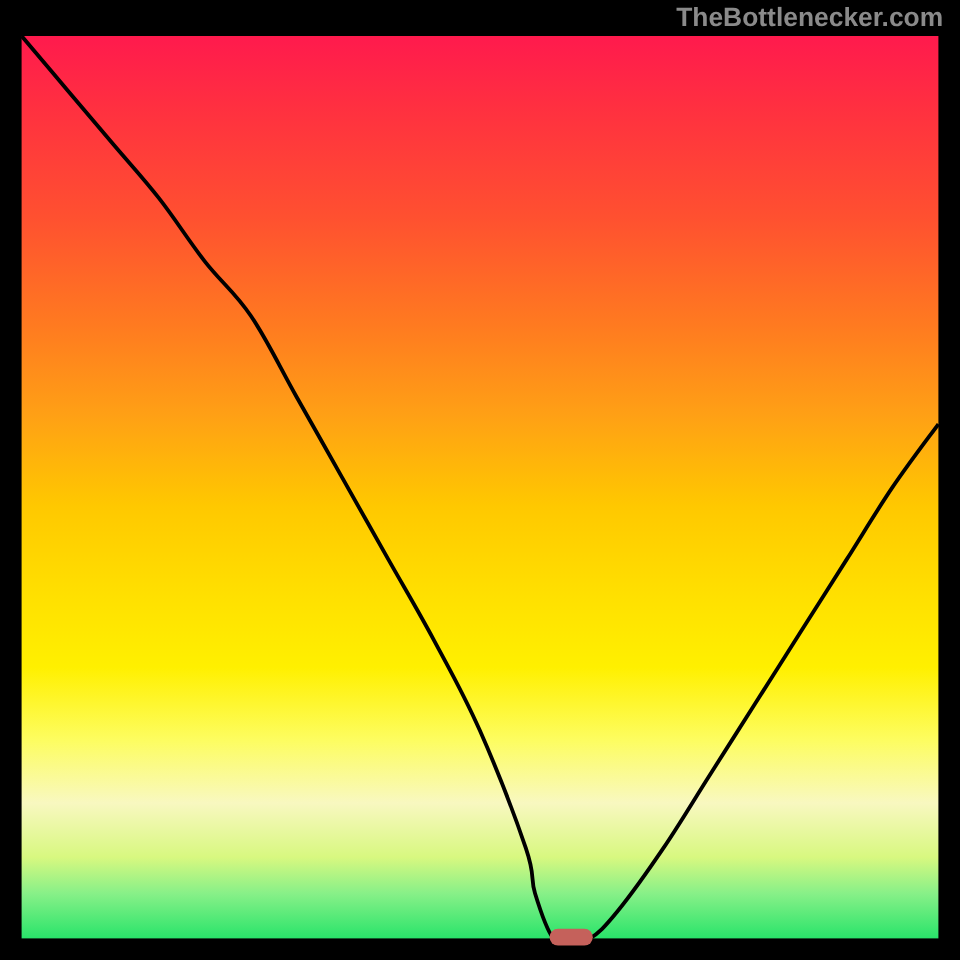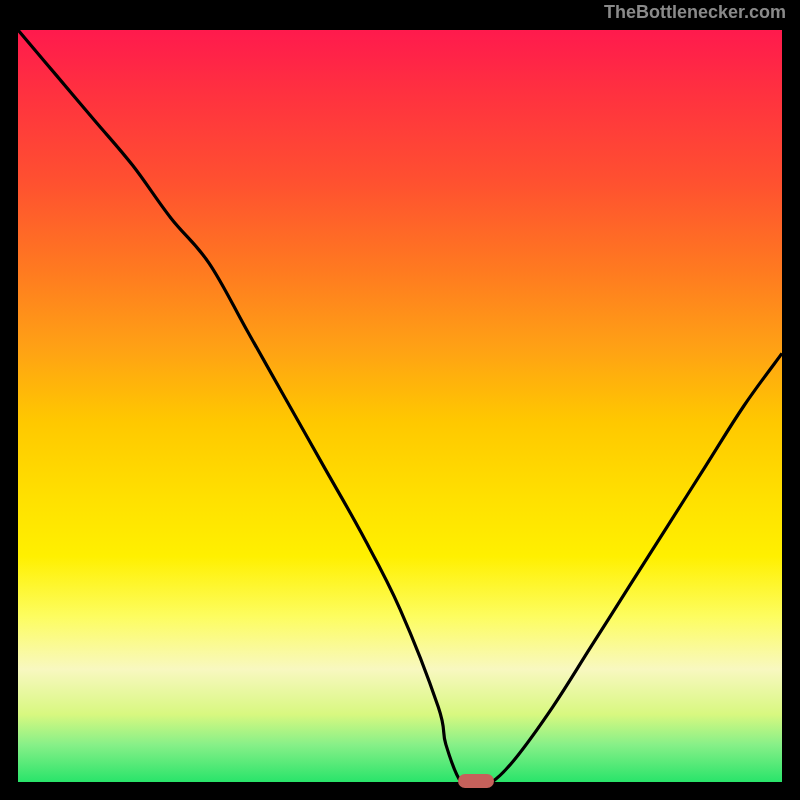--- a/index.html
+++ b/index.html
@@ -64,14 +64,14 @@
 </head>
 <body>
 
 <div class="frame">
   <div class="plot-area">
     <svg class="curve" viewBox="0 0 764 752" preserveAspectRatio="none">
       <path id="curve-path" d="M 0 0 C 6.876 8.1216, 24.448 28.876800000000003, 38.2 45.120000000000005 C 51.952000000000005 61.363200000000006, 62.64800000000001 73.99680000000001, 76.4 90.24000000000001 C 90.152 106.48320000000001, 100.848 117.76320000000001, 114.6 135.36 C 128.352 152.95680000000002, 139.048 170.4032, 152.8 188 C 166.55200000000002 205.5968, 177.248 212.816, 191 233.12 C 204.752 253.424, 215.44799999999998 276.4352, 229.2 300.8 C 242.952 325.1648, 253.64799999999997 344.1152, 267.4 368.48 C 281.152 392.8448, 291.848 411.7952, 305.6 436.16 C 319.35200000000003 460.5248, 330.048 478.1216, 343.8 503.84 C 357.552 529.5584, 368.248 547.9072, 382 579.04 C 395.752 610.1727999999999, 411.94880000000006 652.4351999999999, 420.20000000000005 676.8 C 428.45120000000003 701.1648, 423.71440000000007 700.8639999999999, 427.84000000000003 714.4 C 431.9656 727.936, 437.6192 745.232, 443.11999999999995 752 C 448.6207999999999 758.768, 452.89919999999995 752, 458.4 752 C 463.9008 752, 466.804 756.0608, 473.68 752 C 480.55600000000004 747.9392, 485.5984 742.9760000000001, 496.6 729.44 C 507.6016 715.904, 521.048 697.1039999999999, 534.8 676.8 C 548.5519999999999 656.496, 559.2479999999999 638.2976, 573 616.64 C 586.7520000000001 594.9824, 597.4480000000001 578.1376, 611.2 556.48 C 624.952 534.8224, 635.648 517.9775999999999, 649.4 496.32 C 663.1519999999999 474.6624, 673.8480000000001 457.8176, 687.6 436.16 C 701.352 414.5024, 712.048 396.304, 725.8 376 C 739.5519999999999 355.696, 757.124 332.8352, 764 323.36" fill="none" stroke="#000000" stroke-width="3.2"></path>
     </svg>
     <div class="marker" id="marker" style="left: 440.4px; top: 744px; background: rgb(197, 97, 91);"></div>
   </div>
-  <div class="watermark" id="watermark" style="right: 14px; top: 2px; font-size: 18px; text-align: center;">TheBottlenecker.com</div>
+  <div class="watermark" id="watermark" style="right: 14px; top: 2px; font-size: 22px; text-align: center;">TheBottlenecker.com</div>
 </div>
 
 </body></html>

